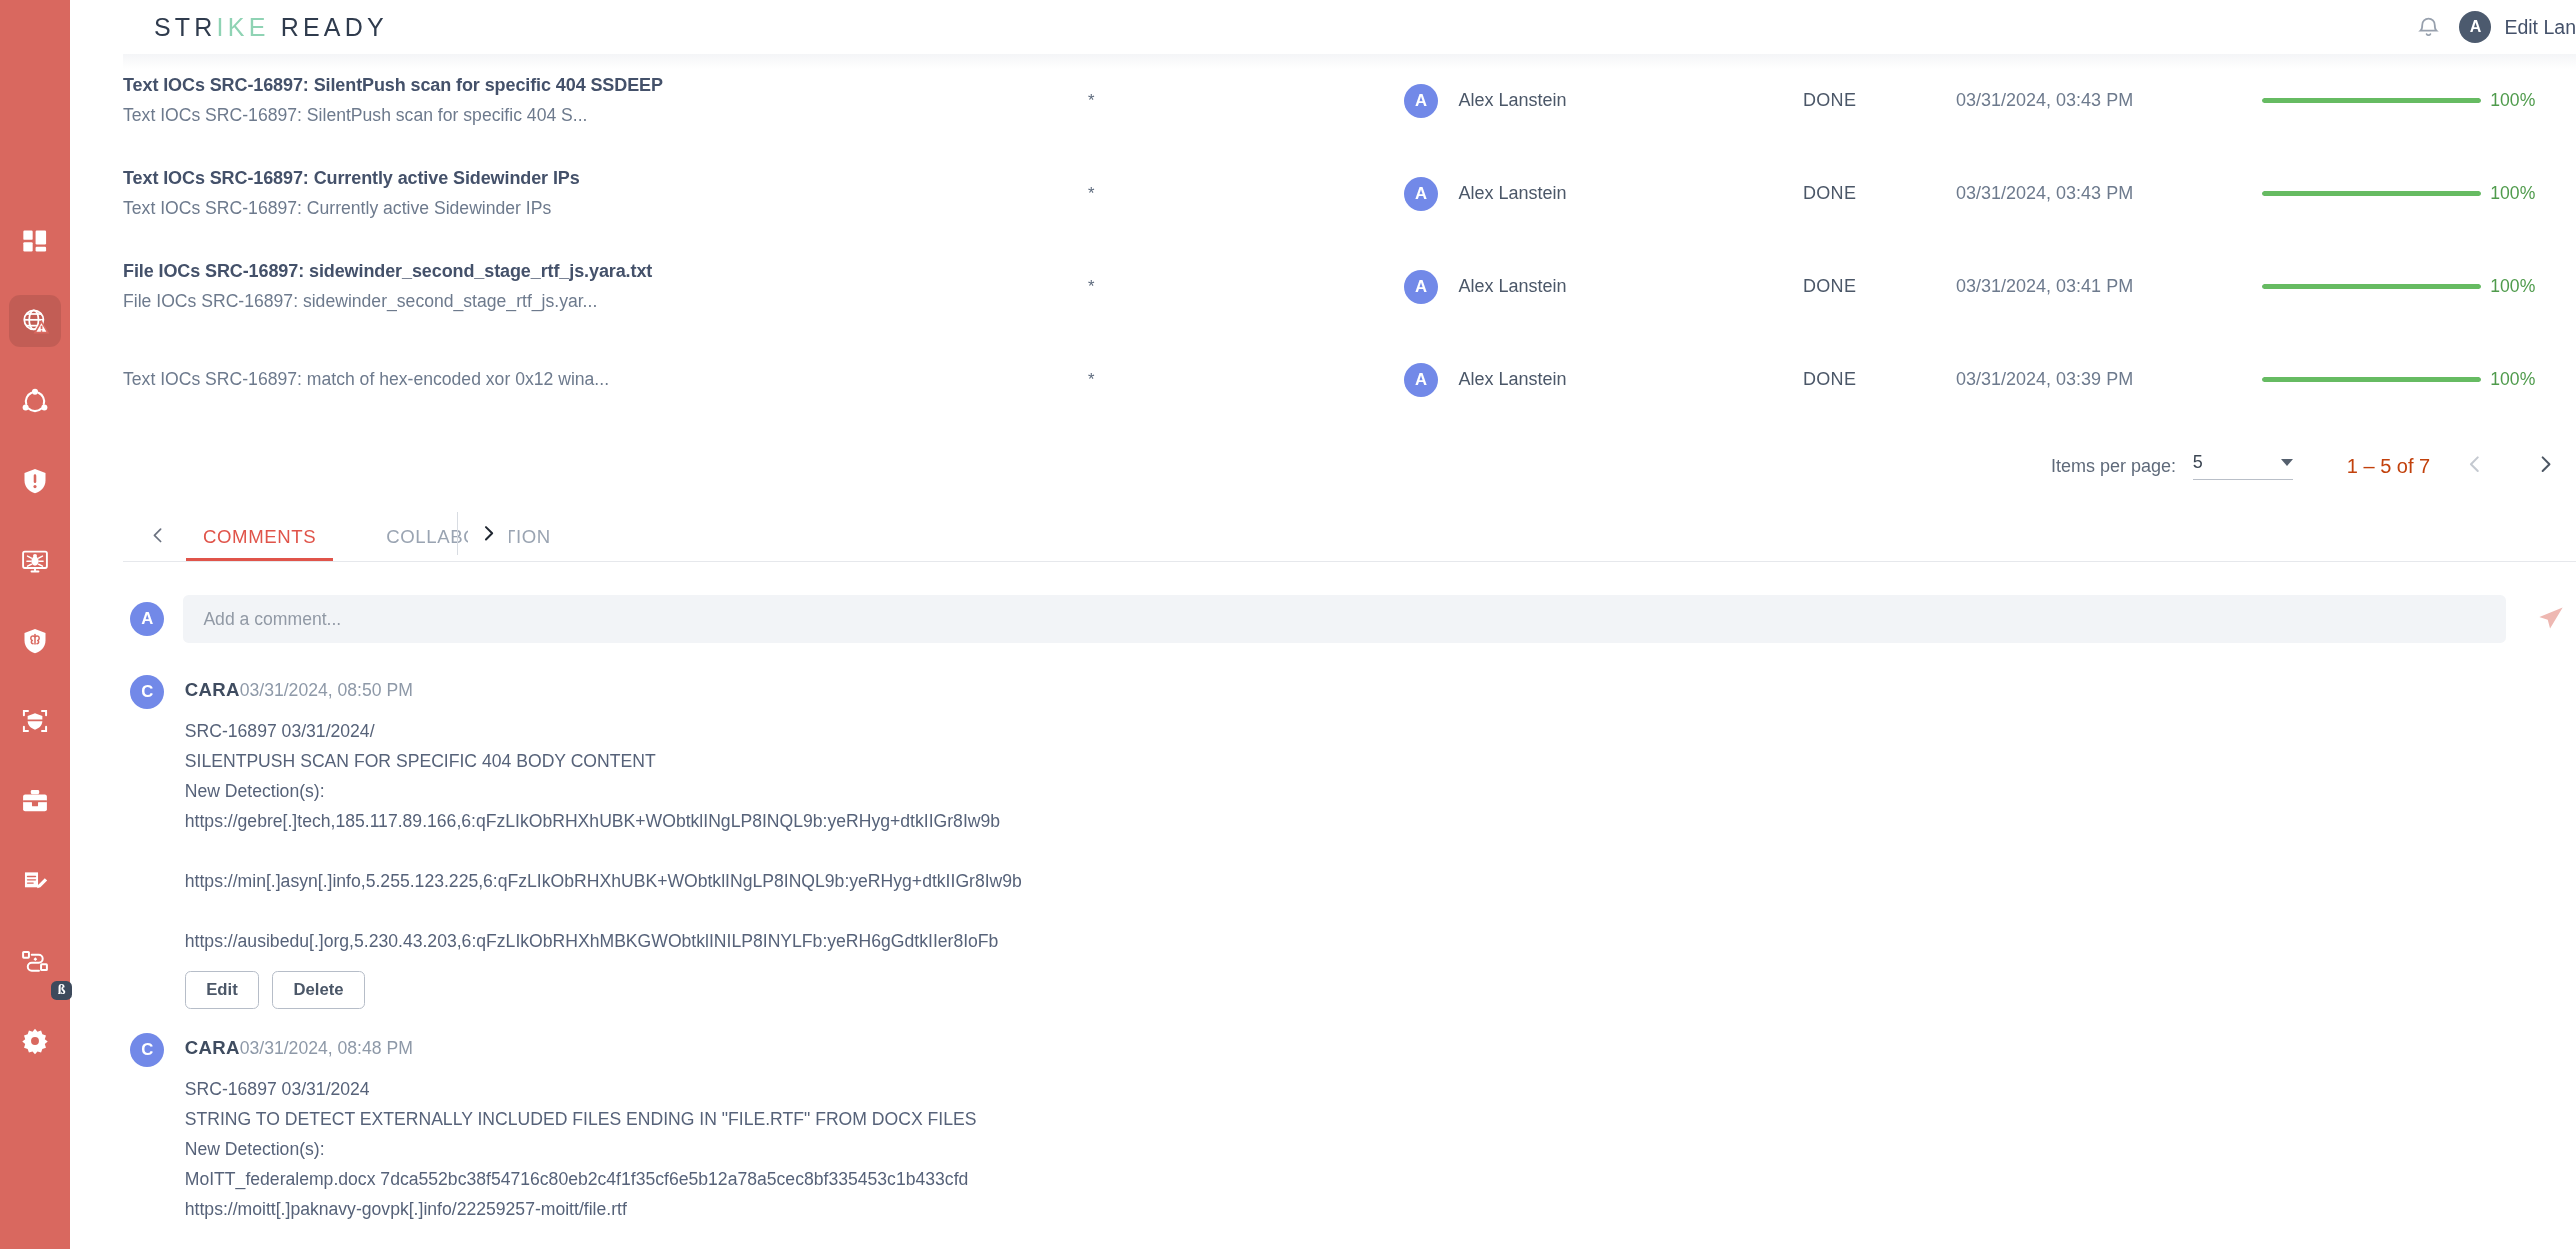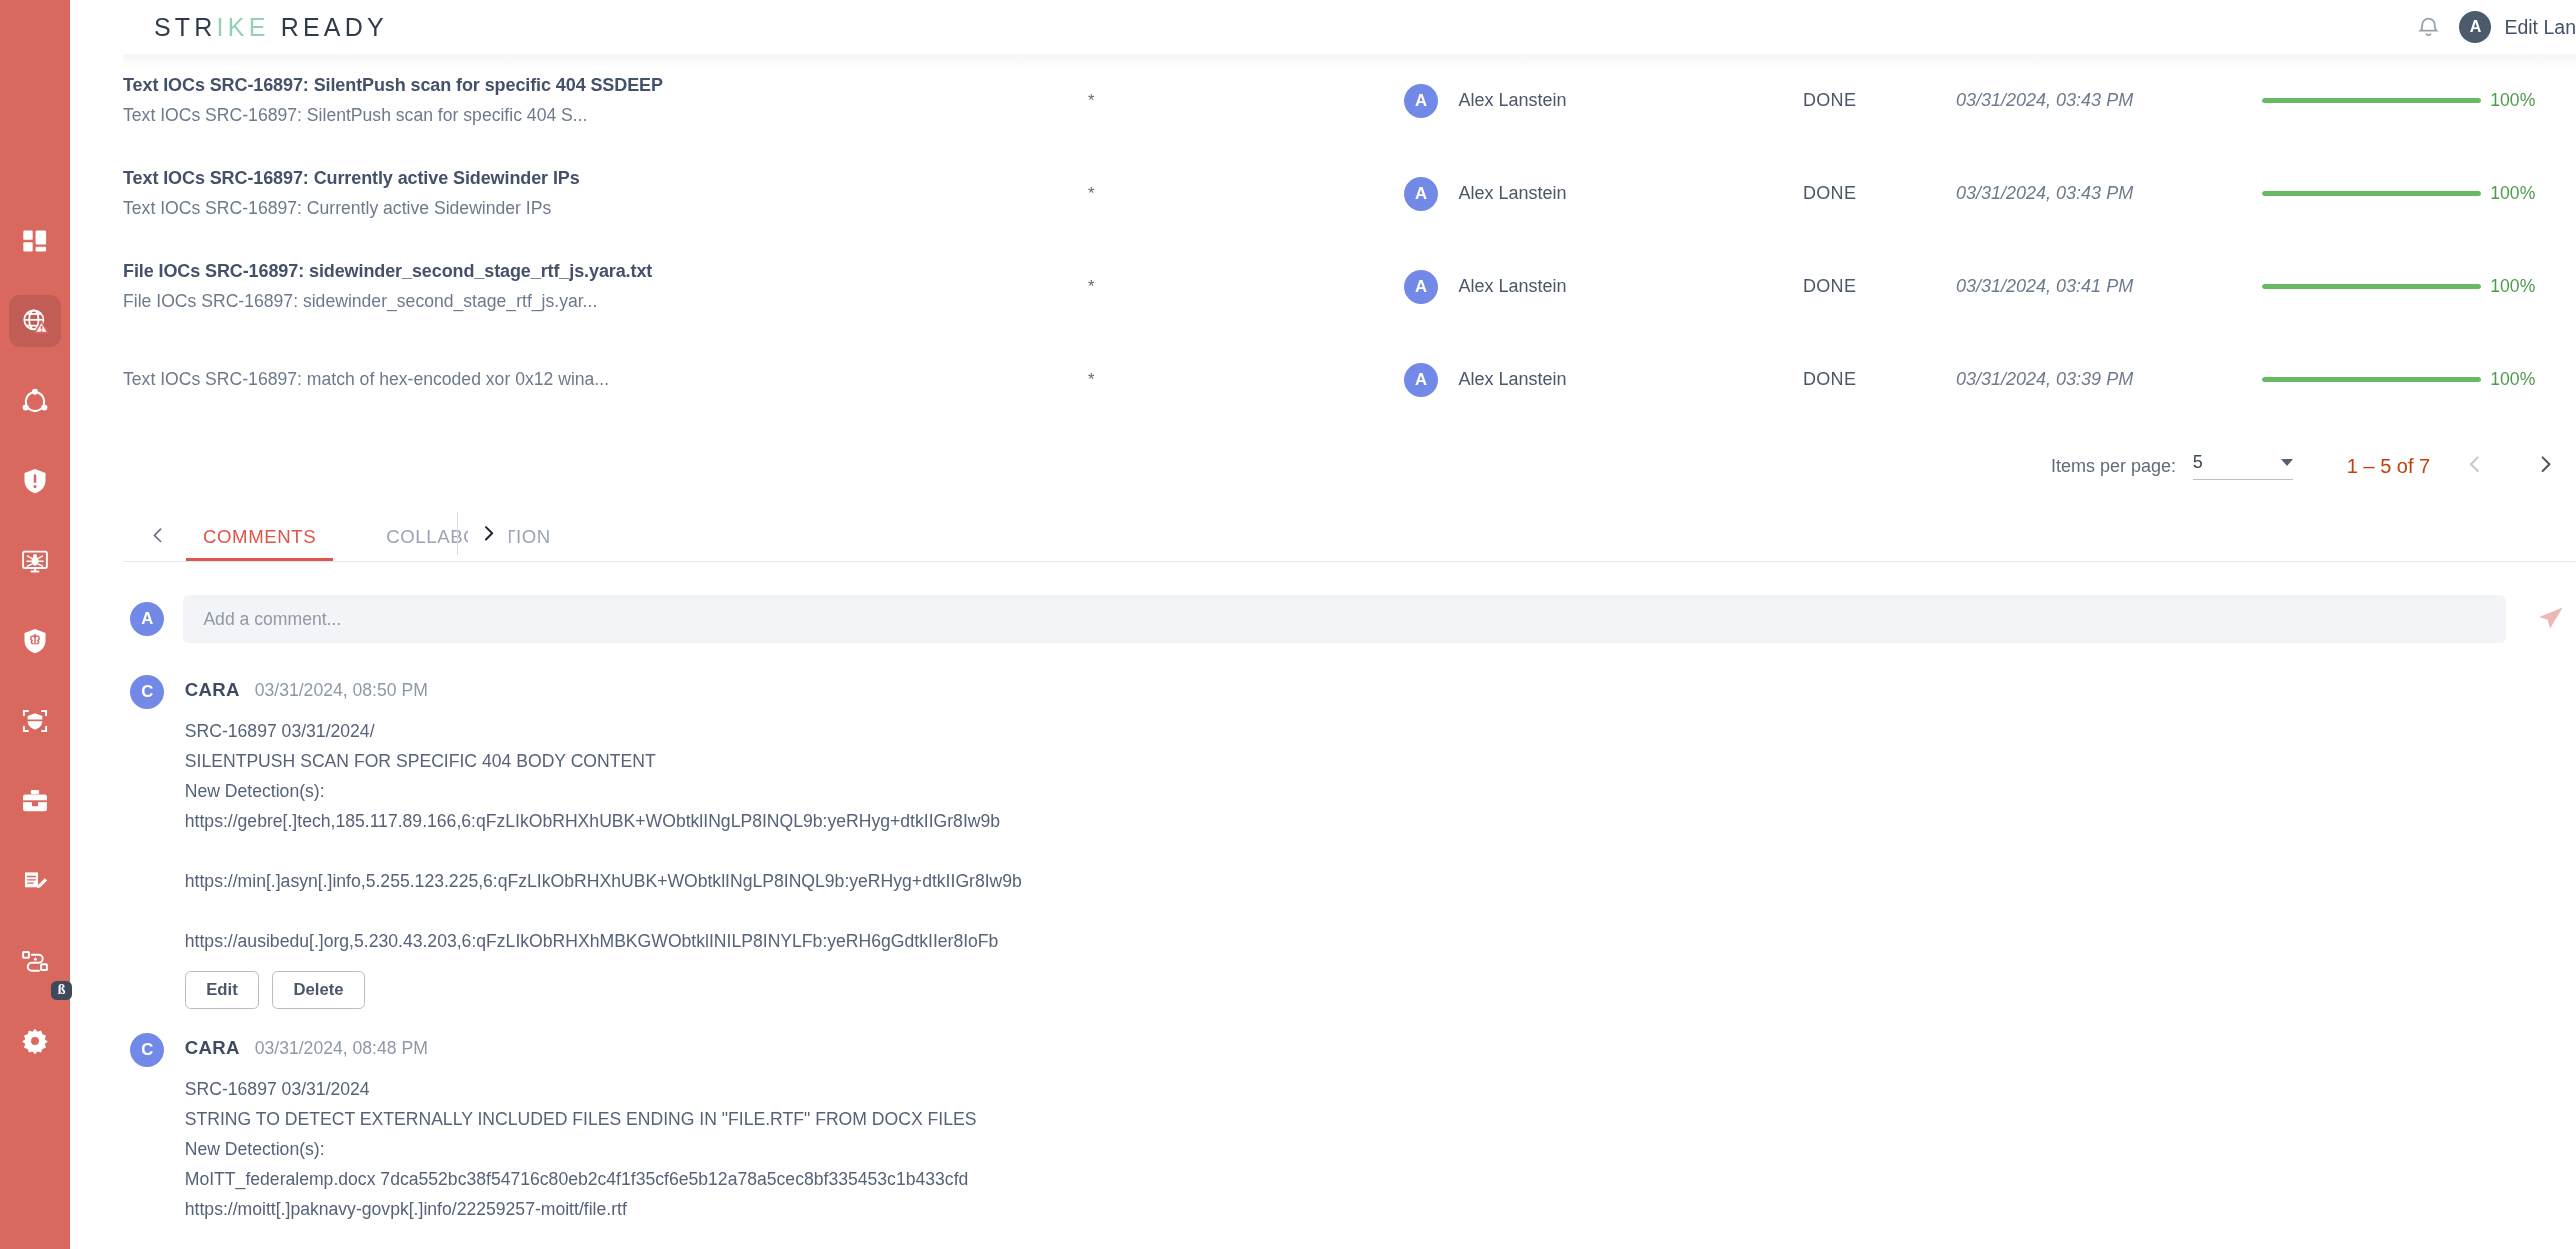--- a/index.html
+++ b/index.html
@@ -107,21 +107,21 @@
   }
   .cell-owner { width: 399px; display: flex; align-items: center; gap: 20.4px; }
   .owner-avatar {
     width: 34px; height: 34px; border-radius: 50%;
     background: #7289e8; color: #fff;
     display: flex; align-items: center; justify-content: center;
     font-size: 16.7px; font-weight: 600; flex: 0 0 auto;
   }
   .owner-name { font-size: 18px; color: #4b5768; white-space: nowrap; }
   .cell-status { width: 153px; font-size: 18px; color: #4b5768; letter-spacing: 0.3px; }
-  .cell-date { width: 306px; font-size: 18px; color: #6d7a8d; white-space: nowrap; font-style: italic; }
+  .cell-date { width: 306px; font-size: 18px; color: #6d7a8d; white-space: nowrap; }
   .cell-prog { flex: 1; display: flex; align-items: center; gap: 9.3px; padding-right: 0; }
   .bar-track {
     flex: 1; height: 5.6px; border-radius: 2.8px; background: #e3e7ec; overflow: hidden;
     max-width: 219px;
   }
   .bar-fill { height: 5.6px; background: #66bb62; border-radius: 2.8px; }
   .prog-label { font-size: 17.6px; color: #4f9b4c; white-space: nowrap; }
 
   
   .paginator {
@@ -204,21 +204,21 @@
   .send-btn {
     width: 52px; height: 48px; display: flex; align-items: center; justify-content: center;
     flex: 0 0 auto;
   }
   .send-btn svg { width: 28px; height: 28px; }
 
   
   .comments { padding-left: 7.4px; padding-top: 32px; }
   .comment { display: flex; gap: 20.4px; margin-bottom: 24px; }
   .comment-body { flex: 1; padding-top: 3.7px; }
-  .comment-head { display: flex; align-items: baseline; gap: 15px; margin-bottom: 15px; }
+  .comment-head { display: flex; align-items: baseline; margin-bottom: 15px; }
   .c-author { font-size: 18.6px; font-weight: bold; color: #3f4c60; letter-spacing: 0.3px; }
   .c-time { font-size: 17.6px; color: #8e99a8; }
   .c-text {
     font-size: 17.6px; color: #566279; line-height: 30px;
     white-space: pre-wrap; word-break: break-word;
   }
   .c-actions { display: flex; gap: 13px; margin-top: 15px; }
   .c-btn {
     border: 0.9px solid #b6bdc8; background: #fff; border-radius: 5.6px;
     padding: 8.4px 20.4px; font-size: 16.7px; font-weight: bold; color: #4b5768;

